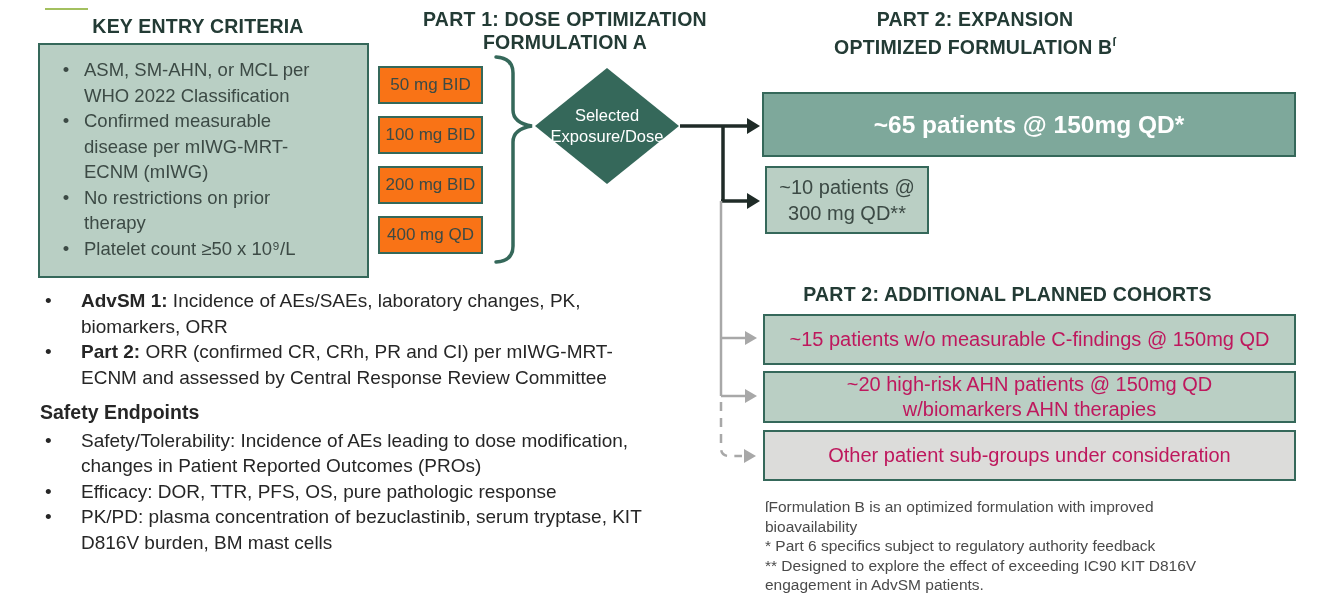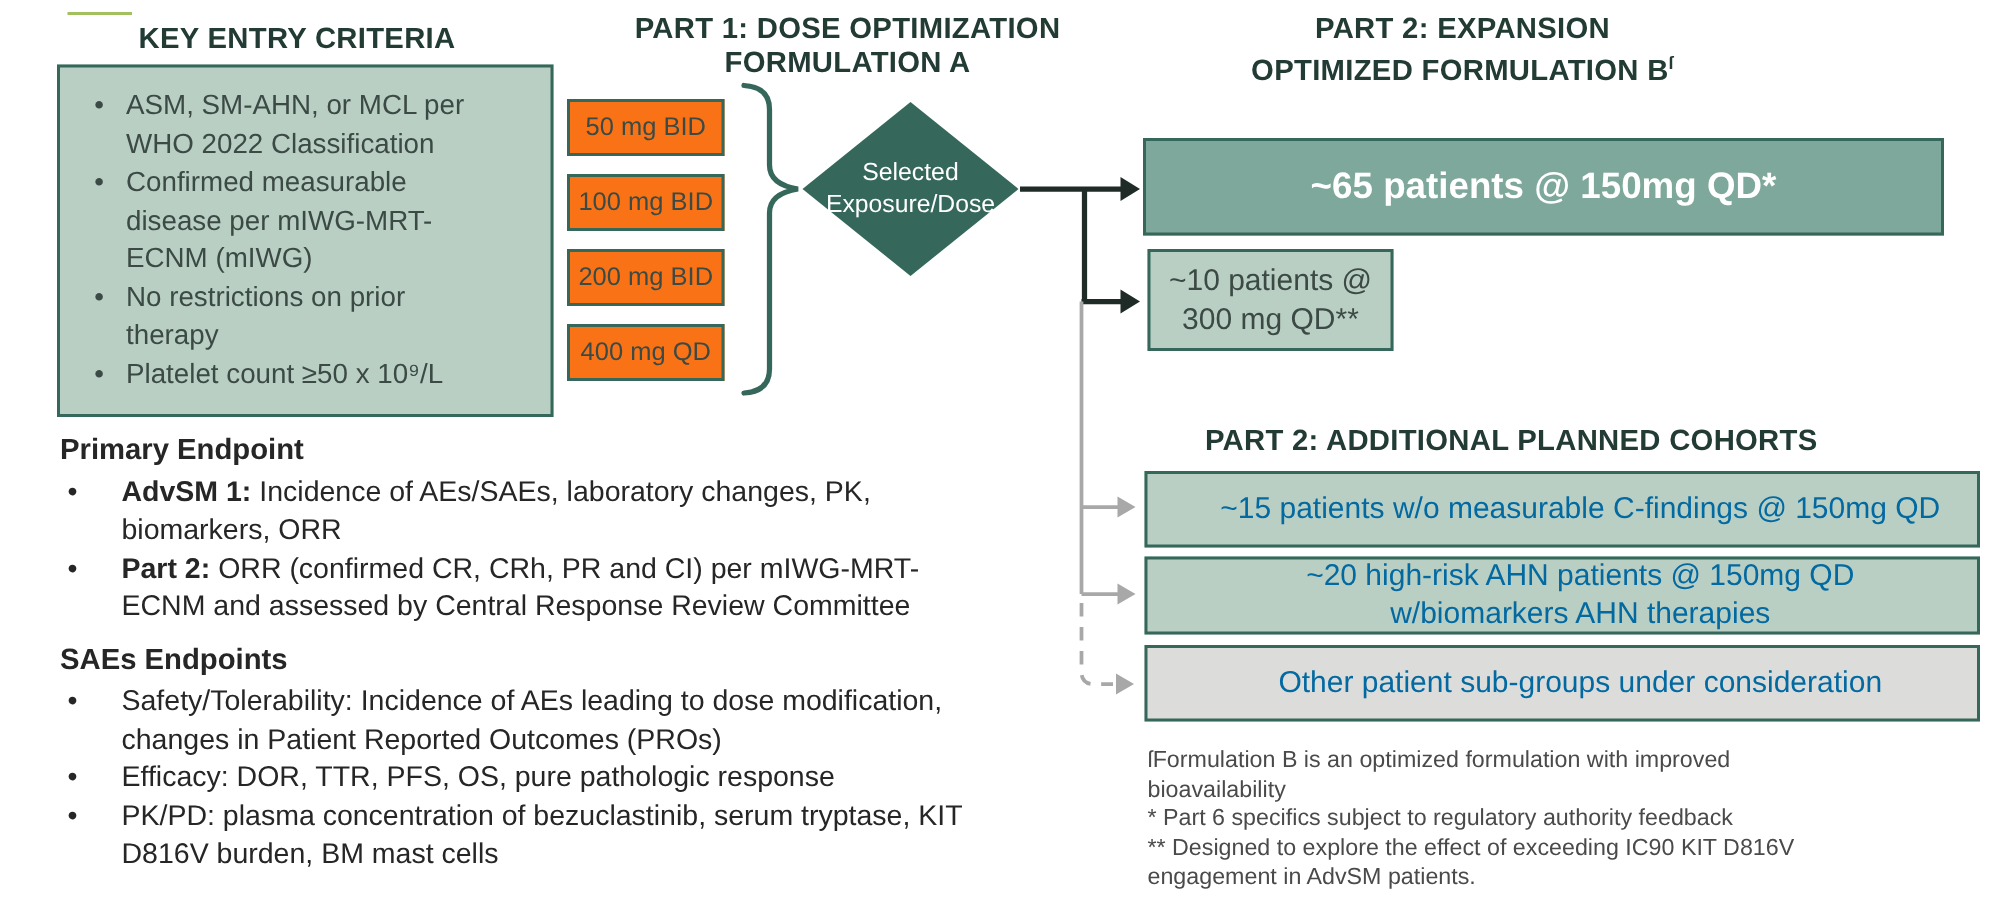--- a/index.html
+++ b/index.html
@@ -61,21 +61,21 @@
     background:#bacfc4;border:2.5px solid #35685a;
     display:flex;flex-direction:column;align-items:center;justify-content:center;
     font-size:20px;line-height:26px;color:#3c4a45;
   }
   
   #cohorts-title{left:740px;top:283px;width:535px;}
   .cohort-box{
     left:763px;width:529px;
     border:2.5px solid #35685a;
     display:flex;flex-direction:column;align-items:center;justify-content:center;
-    font-size:20px;line-height:25px;color:#0369a1;text-align:center;padding-left:24px;
+    font-size:20px;line-height:25px;color:#be185d;text-align:center;
   }
   #cohort-0{top:314px;height:47px;background:#bacfc4;}
   #cohort-1{top:371px;height:48px;background:#bacfc4;}
   #cohort-2{top:430px;height:47px;background:#dcdcda;}
   
   #endpoints{left:40px;top:288px;width:640px;font-size:19px;line-height:25.5px;color:#262626;}
   .ep-title{font-weight:bold;font-size:19.5px;margin:0 0 2px 0;}
   .ep-row{display:flex;}
   .ep-dot{width:36px;text-align:left;padding-left:5px;flex:none;}
   .ep-text{width:575px;}
@@ -165,31 +165,30 @@
   <div class="abs heading" id="cohorts-title">PART 2: ADDITIONAL PLANNED COHORTS</div>
 
   <div class="abs cohort-box" id="cohort-0">~15 patients w/o measurable C-findings @ 150mg QD</div>
   <div class="abs cohort-box" id="cohort-1">
     <div>~20 high-risk AHN patients @ 150mg QD</div>
     <div>w/biomarkers AHN therapies</div>
   </div>
   <div class="abs cohort-box" id="cohort-2">Other patient sub-groups under consideration</div>
 
   <div class="abs" id="endpoints">
-    <div class="ep-title">Primary Endpoint</div>
     <div class="ep-row">
       <span class="ep-dot">•</span>
       <span class="ep-text"><b>AdvSM 1:</b><span> Incidence of AEs/SAEs, laboratory changes, PK, biomarkers, ORR</span></span>
     </div>
     <div class="ep-row">
       <span class="ep-dot">•</span>
       <span class="ep-text"><b>Part 2:</b><span> ORR (confirmed CR, CRh, PR and CI) per mIWG-MRT-ECNM and assessed by Central Response Review Committee</span></span>
     </div>
     <div class="ep-gap"></div>
-    <div class="ep-title">SAEs Endpoints</div>
+    <div class="ep-title">Safety Endpoints</div>
     <div class="ep-row">
       <span class="ep-dot">•</span>
       <span class="ep-text">Safety/Tolerability: Incidence of AEs leading to dose modification, changes in Patient Reported Outcomes (PROs)</span>
     </div>
     <div class="ep-row">
       <span class="ep-dot">•</span>
       <span class="ep-text">Efficacy: DOR, TTR, PFS, OS, pure pathologic response</span>
     </div>
     <div class="ep-row">
       <span class="ep-dot">•</span>

